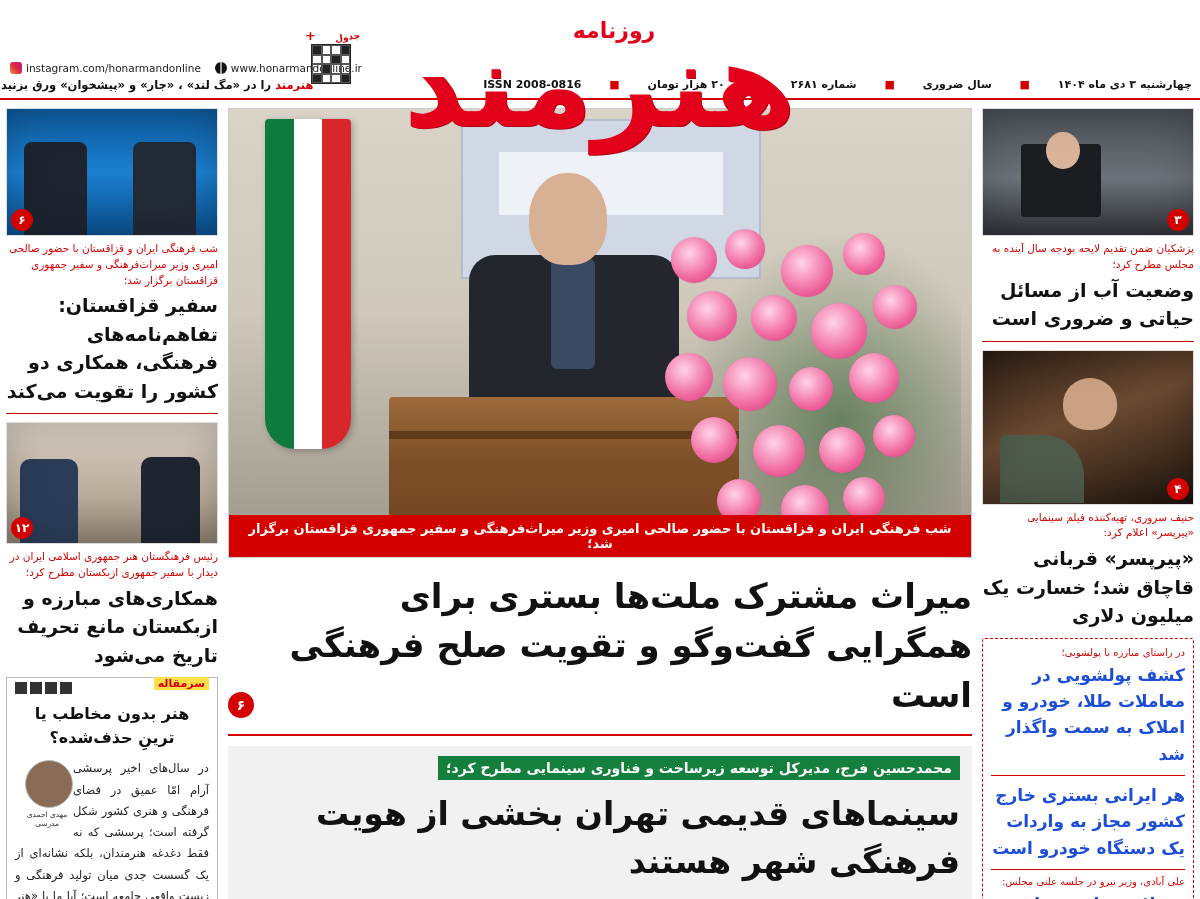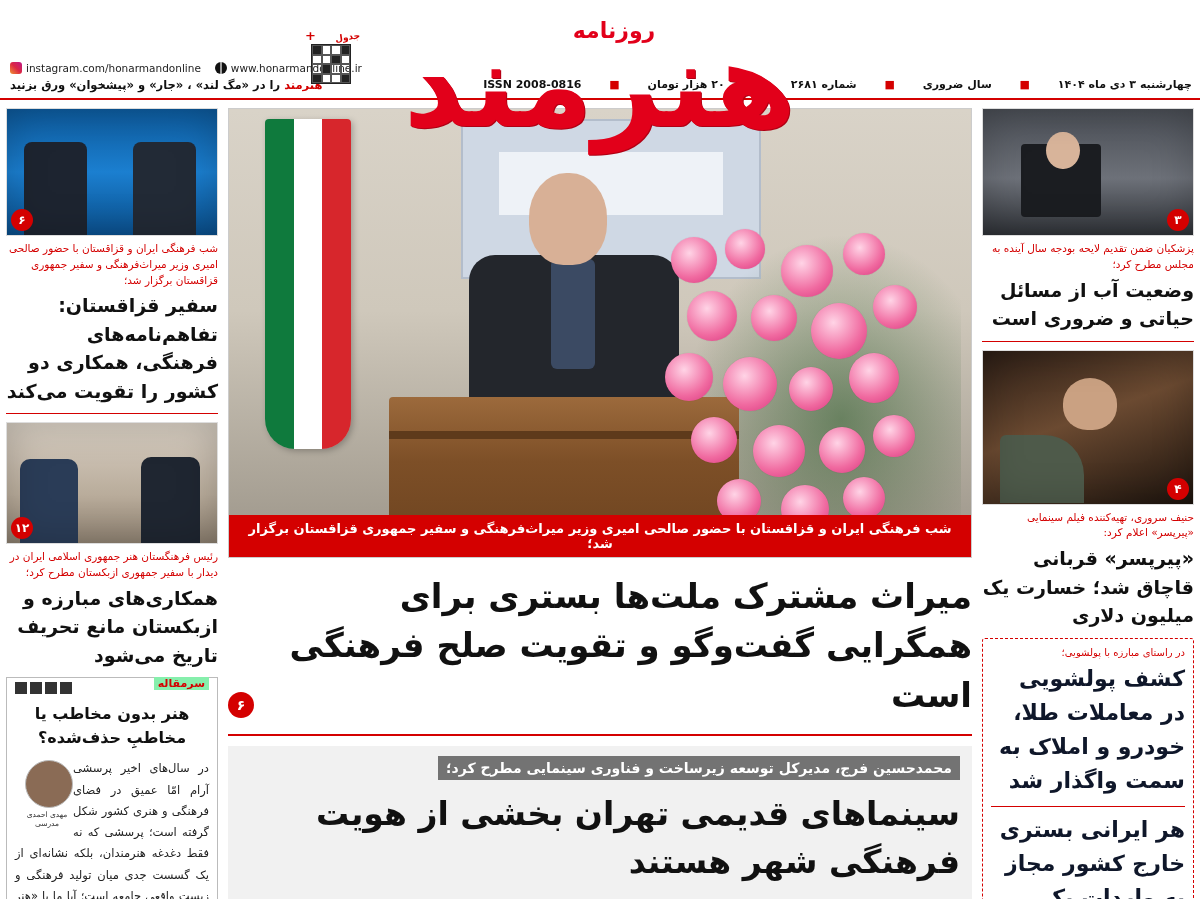--- a/index.html
+++ b/index.html
@@ -31,21 +31,21 @@
     width: 12px; height: 12px; border-radius: 3px;
     background: #111; display: inline-block; position: relative;
   }
   .ico-box.insta { background: linear-gradient(45deg,#f09433,#dc2743,#bc1888); }
   .ico-box.globe { border-radius: 50%; background: #111; }
   .ico-box.globe::after {
     content: ""; position: absolute; left: 5px; top: 0; width: 2px; height: 12px;
     background: #fff; opacity: .6;
   }
   .tagline {
-    position: absolute; top: 78px; left: 10px; width: 370px;
+    position: absolute; top: 78px; left: 1px; width: 370px;
     font-size: 11.5px; color: #111; text-align: left; direction: rtl;
     font-weight: bold;
   }
   .tagline .red { color: #d40000; }
   .crossword {
     position: absolute; top: 30px; left: 300px; width: 62px; height: 58px;
     text-align: center;
   }
   .cw-grid {
     width: 40px; height: 40px; margin: 14px auto 0;
@@ -119,21 +119,21 @@
     font-size: 19px; font-weight: bold; color: #111; line-height: 1.5;
     text-align: right; direction: rtl;
   }
   .hr-red { border: 0; border-top: 1.5px solid #d40000; margin: 8px 0; }
   
   .dashbox {
     border: 1.5px dashed #d40000; border-radius: 3px; padding: 8px 8px 10px;
     margin-top: 8px;
   }
   .dash-kicker { font-size: 10px; color: #d40000; margin-bottom: 4px; text-align: right; }
-  .dash-head { font-size: 22px; font-weight: bold; line-height: 1.55; text-align: right; color: #0f172a; }
+  .dash-head { font-size: 17px; font-weight: bold; line-height: 1.55; text-align: right; color: #1d4ed8; }
   .dash-sep { border: 0; border-top: 1px solid #d40000; margin: 8px 0 6px; }
   
   .main-photo {
     width: 744px; height: 450px; position: relative; overflow: hidden;
     border: 1px solid #ccc;
   }
   .main-caption {
     position: absolute; bottom: 0; right: 0; width: 100%;
     background: #d40000; color: #fff; font-size: 13px; font-weight: bold;
     padding: 6px 10px; text-align: center; direction: rtl;
@@ -148,34 +148,34 @@
     position: absolute; left: 0px; bottom: 2px;
     width: 26px; height: 26px; border-radius: 50%;
     background: #d40000; color: #fff; font-size: 14px; font-weight: bold;
     display: flex; align-items: center; justify-content: center;
   }
   .center-rule { border: 0; border-top: 2px solid #d40000; margin: 14px 0 0; }
   .bottom-block {
     margin-top: 10px; background: #f1f1f1; padding: 10px 12px 14px; position: relative;
   }
   .bottom-kicker {
-    display: inline-block; background: #737373; color: #fff;
+    display: inline-block; background: #15803d; color: #fff;
     font-size: 14px; font-weight: bold; padding: 4px 8px; direction: rtl;
   }
   .bottom-head {
     margin-top: 10px; font-size: 33px; font-weight: bold; line-height: 1.45;
     text-align: right; direction: rtl; color: #111;
   }
   
   .editorial {
     border: 1px solid #bbb; margin-top: 8px; padding: 8px 8px 10px; position: relative;
   }
   .ed-tag {
     position: absolute; top: -1px; right: 8px;
-    background: #86efac; padding: 0 4px; font-size: 11px; color: #d40000; font-weight: bold;
+    background: #fde047; padding: 0 4px; font-size: 11px; color: #d40000; font-weight: bold;
   }
   .ed-squares { position: absolute; top: 4px; left: 8px; display: flex; gap: 3px; }
   .ed-squares i { width: 12px; height: 12px; background: #333; display: block; }
   .ed-title {
     margin-top: 16px; font-size: 16px; font-weight: bold; text-align: center;
     line-height: 1.5; color: #111; direction: rtl;
   }
   .ed-body {
     margin-top: 8px; font-size: 11.5px; line-height: 1.85; color: #222;
     text-align: justify; direction: rtl;
@@ -438,21 +438,21 @@
     <div class="headline-sm">همکاری‌های مبارزه و ازبکستان مانع تحریف تاریخ می‌شود</div>
 
     <div class="editorial">
       <div class="ed-tag">سرمقاله</div>
       <div class="ed-squares">
           <i></i>
           <i></i>
           <i></i>
           <i></i>
         </div>
-      <div class="ed-title">هنر بدون مخاطب یا مخاطبِ حذف‌شده؟</div>
+      <div class="ed-title">هنر بدون مخاطب یا ترینِ حذف‌شده؟</div>
       <div class="ed-body">
         <div class="ed-author">
           <div class="av"></div>
           <div class="nm">مهدی احمدی مدرسی</div>
         </div>
         <span>در سال‌های اخیر پرسشی آرام امّا عمیق در فضای فرهنگی و هنری کشور شکل گرفته است؛ پرسشی که نه فقط دغدغه هنرمندان، بلکه نشانه‌ای از یک گسست جدی میان تولید فرهنگی و زیست واقعی جامعه است؛ آیا ما با «هنر بدون مخاطب» مواجه‌ایم یا «مخاطبی که حق انتخاب از او سلب شده است؟» این سؤال ساده، ما را به قلب یکی از مهم‌ترین بحران‌های فرهنگی امروز می‌برد؛ بحرانی که در آن نه هنرمند از مخاطب خود منفعت است و...</span>
       </div>
 
     </div>
   </div>

